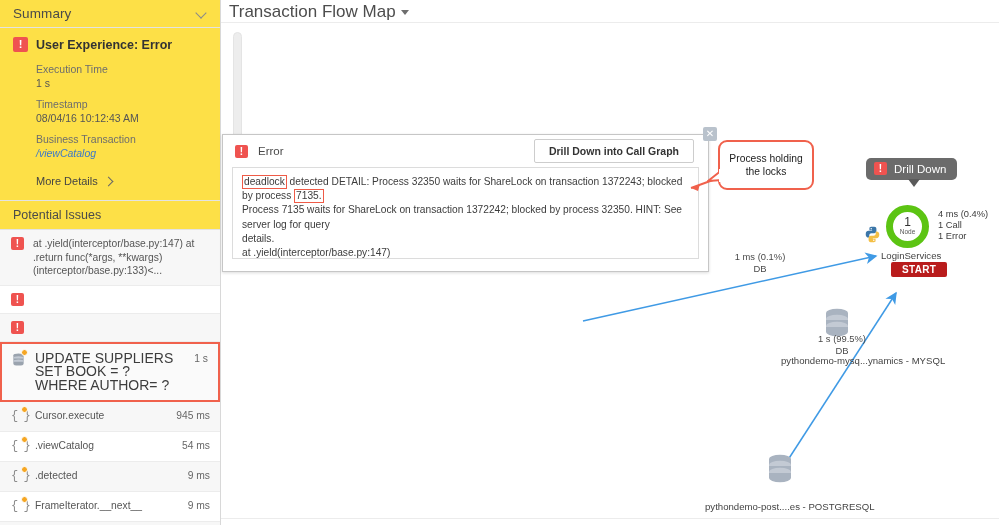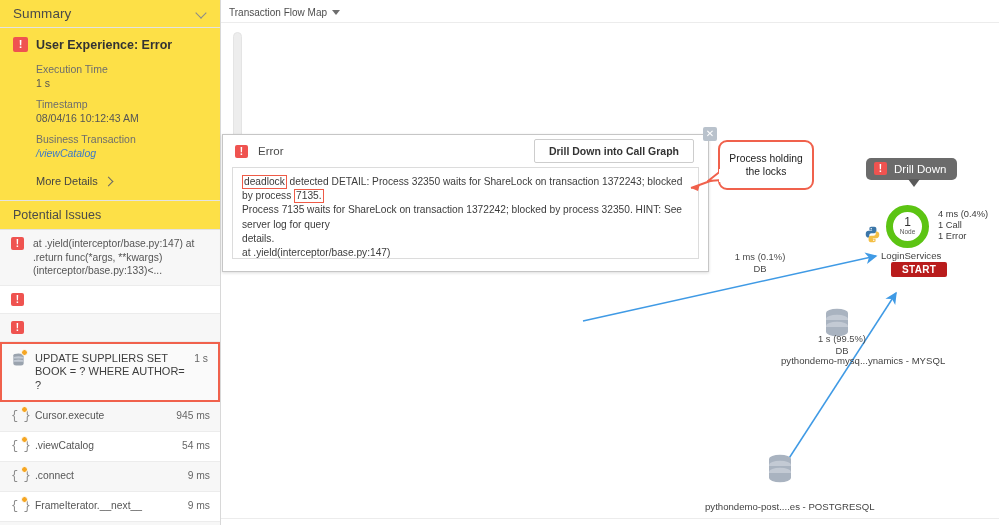--- a/index.html
+++ b/index.html
@@ -88,21 +88,21 @@
   .pi-row.plain { background: #ffffff; }
   .pi-text {
     flex: 1; font-size: 10.3px; color: #555; line-height: 13.5px;
     word-break: break-word;
   }
   .pi-time { font-size: 10.3px; color: #666; white-space: nowrap; padding-top: 1px; }
 
   .pi-row.highlight {
     border: 2px solid #f0614c; background: #fafafa; padding: 8px 10px 8px 9px;
   }
-  .pi-row.highlight .pi-text { font-size: 11px; color: #3d3d3d; }
+  .pi-row.highlight .pi-text { font-size: 14px; color: #3d3d3d; }
 
   
   .ico-db { width: 15px; height: 15px; position: relative; flex: 0 0 auto; }
   .ico-db svg { display: block; }
   .badge-dot {
     position: absolute; right: -2px; top: -3px;
     width: 7px; height: 7px; border-radius: 50%; background: #f5a623;
     border: 1px solid #fff;
   }
   
@@ -118,21 +118,21 @@
     width: 4px; height: 150px; background: #c9c9c9; border-radius: 2px;
     opacity: 0;
   }
 
   
   #main { position: absolute; left: 221px; top: 0; width: 778px; height: 525px; background: #fff; }
   .main-head {
     height: 20px; display: flex; align-items: center;
     padding-left: 8px; padding-top: 4px;
   }
-  .main-head .t { font-size: 10px; color: #4d4d4d; }
+  .main-head .t { font-size: 17px; color: #4d4d4d; }
   .caret-dn {
     display: inline-block; margin-left: 5px;
     width: 0; height: 0; border-left: 4px solid transparent;
     border-right: 4px solid transparent; border-top: 5px solid #6e6e6e;
     vertical-align: middle;
   }
   .map-area {
     position: absolute; left: 0; top: 22px; right: 0; bottom: 6px;
     background: #fff; border-top: 1px solid #ececec;
     overflow: hidden;
@@ -321,21 +321,21 @@
           <span class="pi-text">Cursor.execute</span>
           <span class="pi-time">945 ms</span>
         </div>
         <div class="pi-row plain">
           <span class="ico-brace">{&nbsp;}<span class="badge-dot"></span></span>
           <span class="pi-text">.viewCatalog</span>
           <span class="pi-time">54 ms</span>
         </div>
         <div class="pi-row alt">
           <span class="ico-brace">{&nbsp;}<span class="badge-dot"></span></span>
-          <span class="pi-text">.connect</span>
+          <span class="pi-text">.detected</span>
           <span class="pi-time">9 ms</span>
         </div>
         <div class="pi-row plain">
           <span class="ico-brace">{&nbsp;}<span class="badge-dot"></span></span>
           <span class="pi-text">FrameIterator.__next__</span>
           <span class="pi-time">9 ms</span>
         </div>
         <div class="pi-row alt">
           <span class="ico-brace">{&nbsp;}<span class="badge-dot"></span></span>
           <span class="pi-text">Connection.__init__</span>

